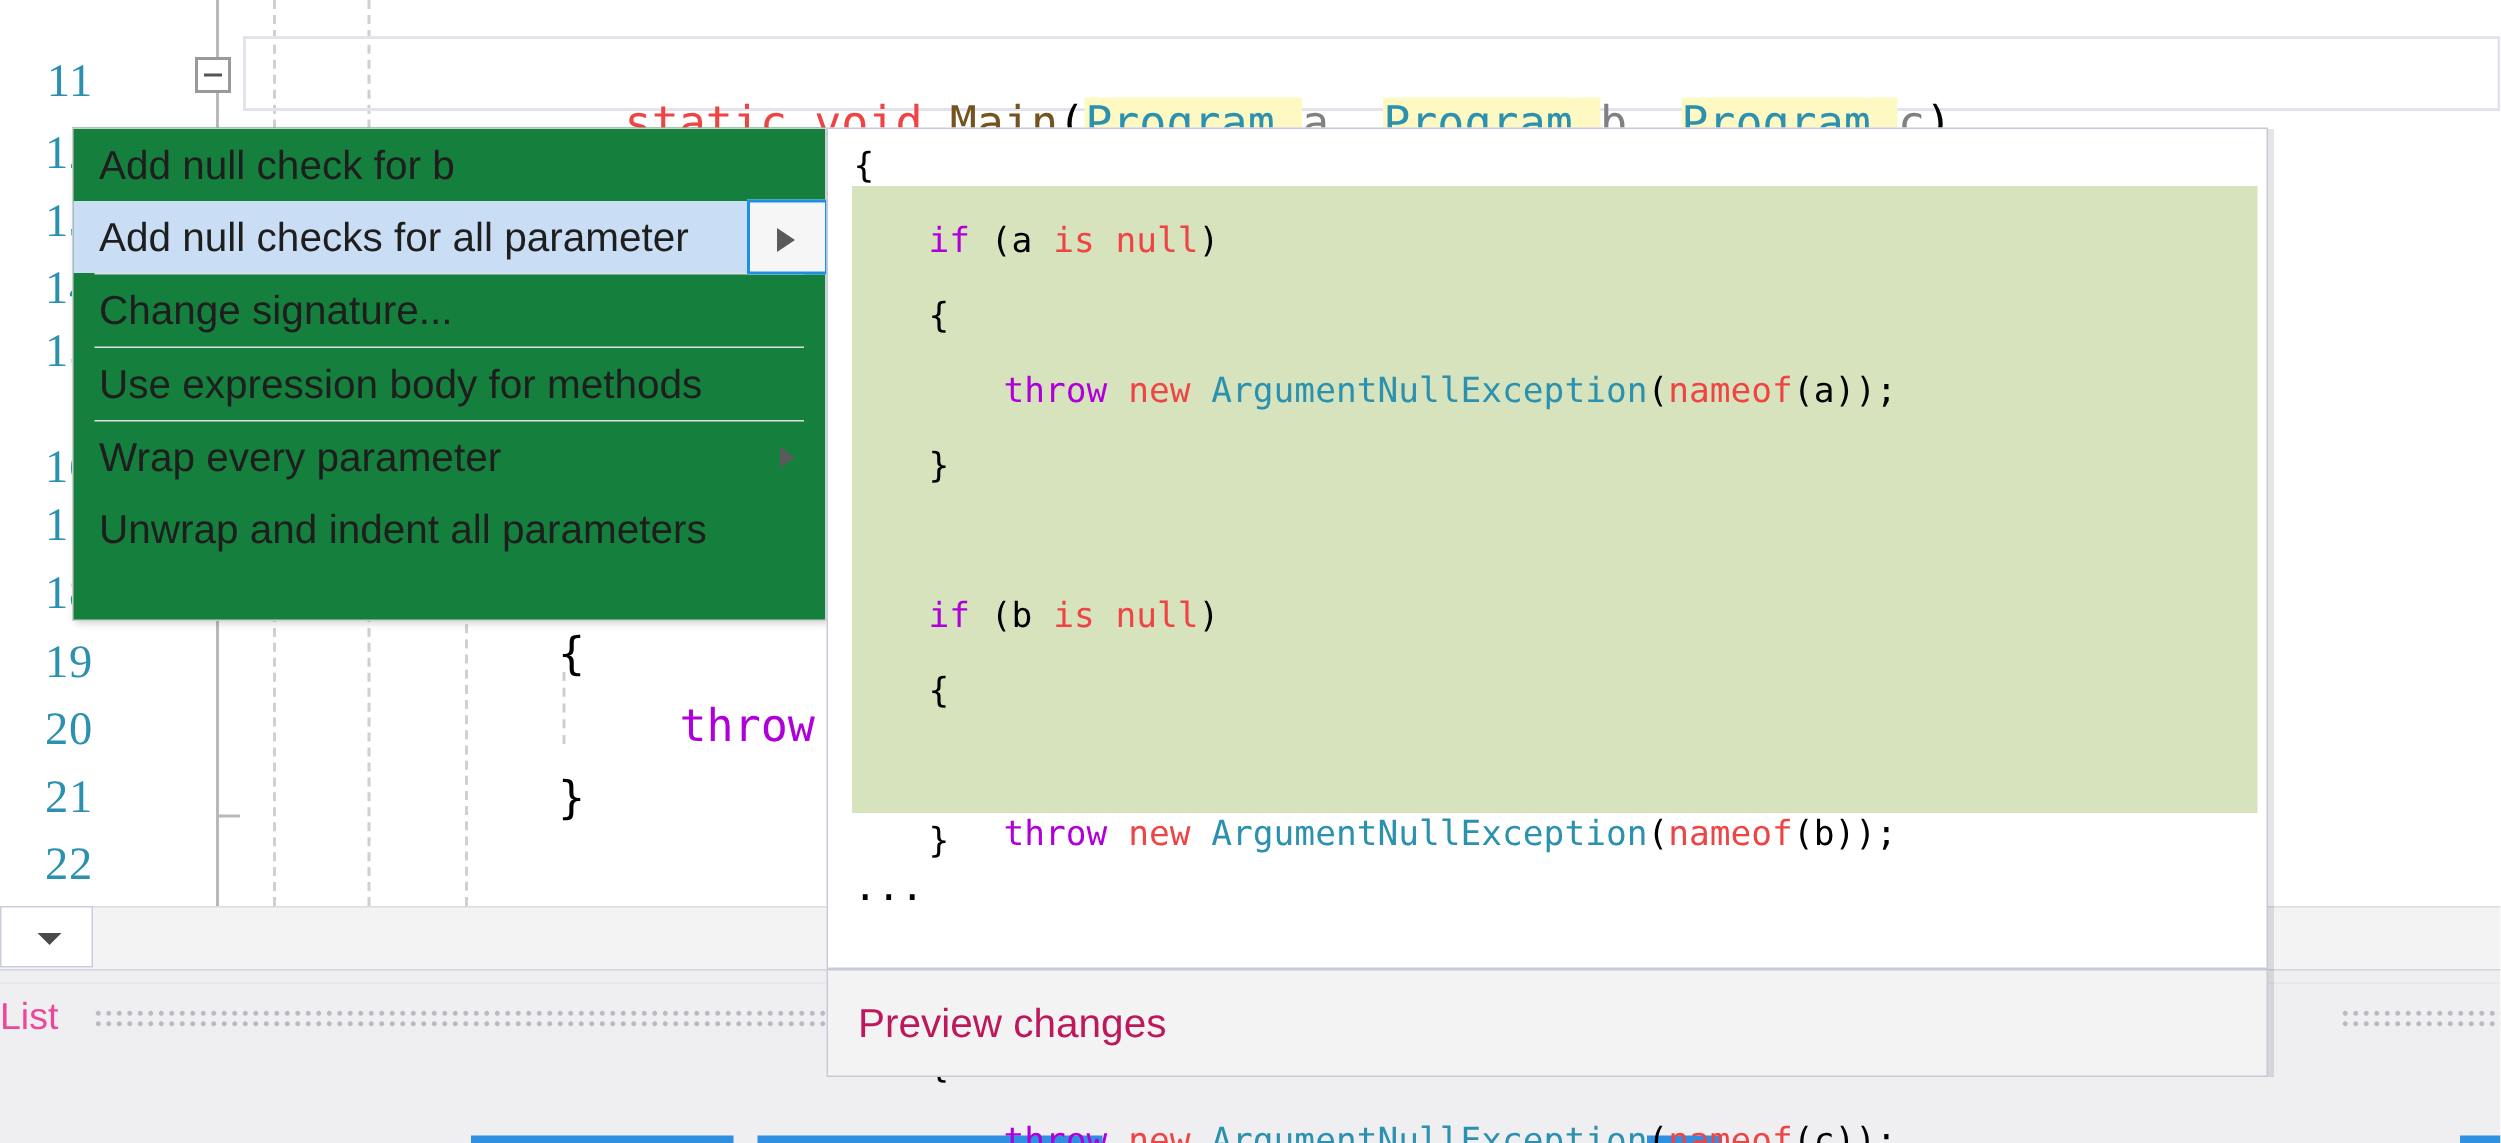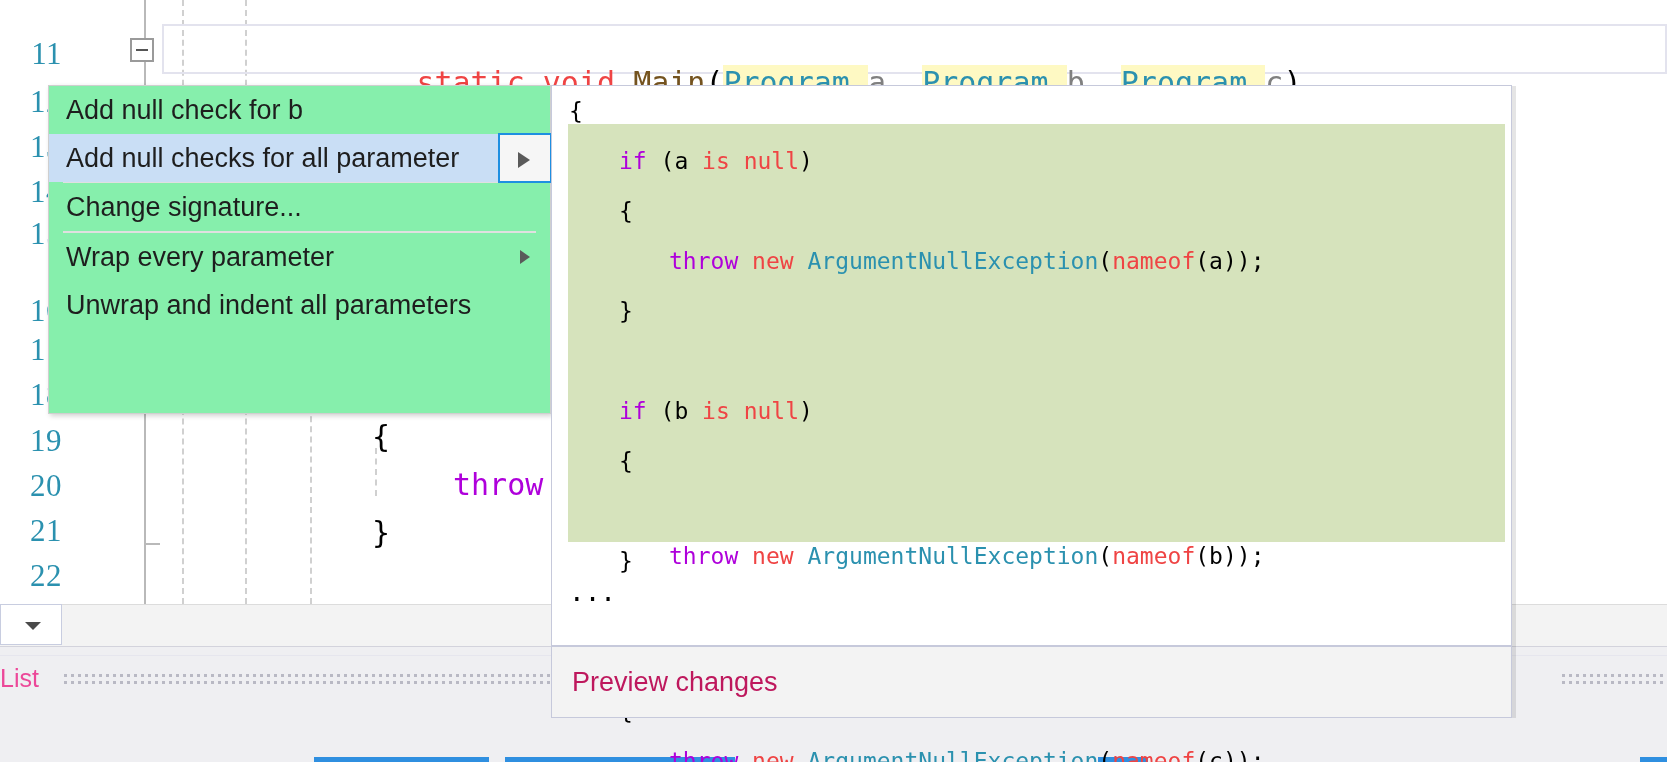--- a/index.html
+++ b/index.html
@@ -78,21 +78,21 @@
   .dot-band-r{
     position:absolute;left:1560px;top:672px;width:107px;height:16px;
     background-image:radial-gradient(#b9b9c4 34%, transparent 36%);
     background-size:7px 7px;
   }
   .taskbtn{position:absolute;bottom:0;height:5px;background:#2F8FE0;}
 
   
   .ctxmenu{
     position:absolute;left:48px;top:85px;width:503px;height:329px;
-    background:#86efac;border:1px solid #CFCFCF;box-sizing:border-box;
+    background:#15803d;border:1px solid #CFCFCF;box-sizing:border-box;
     box-shadow:2px 2px 5px rgba(0,0,0,.18);
   }
   .mi{
     position:relative;height:48px;display:flex;align-items:center;
     font-size:27px;color:#1E1E1E;padding-left:17px;box-sizing:border-box;
   }
   .mi.sel{background:#C9DEF5;}
   .mi-sep{height:1px;background:#E0E0E0;margin:0 14px;}
   .mi-arrow{
     position:absolute;right:20px;top:50%;margin-top:-7px;width:0;height:0;
@@ -207,20 +207,23 @@
         <span class="ar"></span>
       </div>
     </div>
     <div class="mi-sep"></div>
 
     <div class="mi">
       <span>Change signature...</span>
     </div>
     <div class="mi-sep"></div>
 
+    <div class="mi">
+      <span>Use expression body for methods</span>
+    </div>
     <div class="mi-sep"></div>
 
     <div class="mi">
       <span>Wrap every parameter</span>
       <span class="mi-arrow"></span>
     </div>
 
     <div class="mi">
       <span>Unwrap and indent all parameters</span>
     </div>

